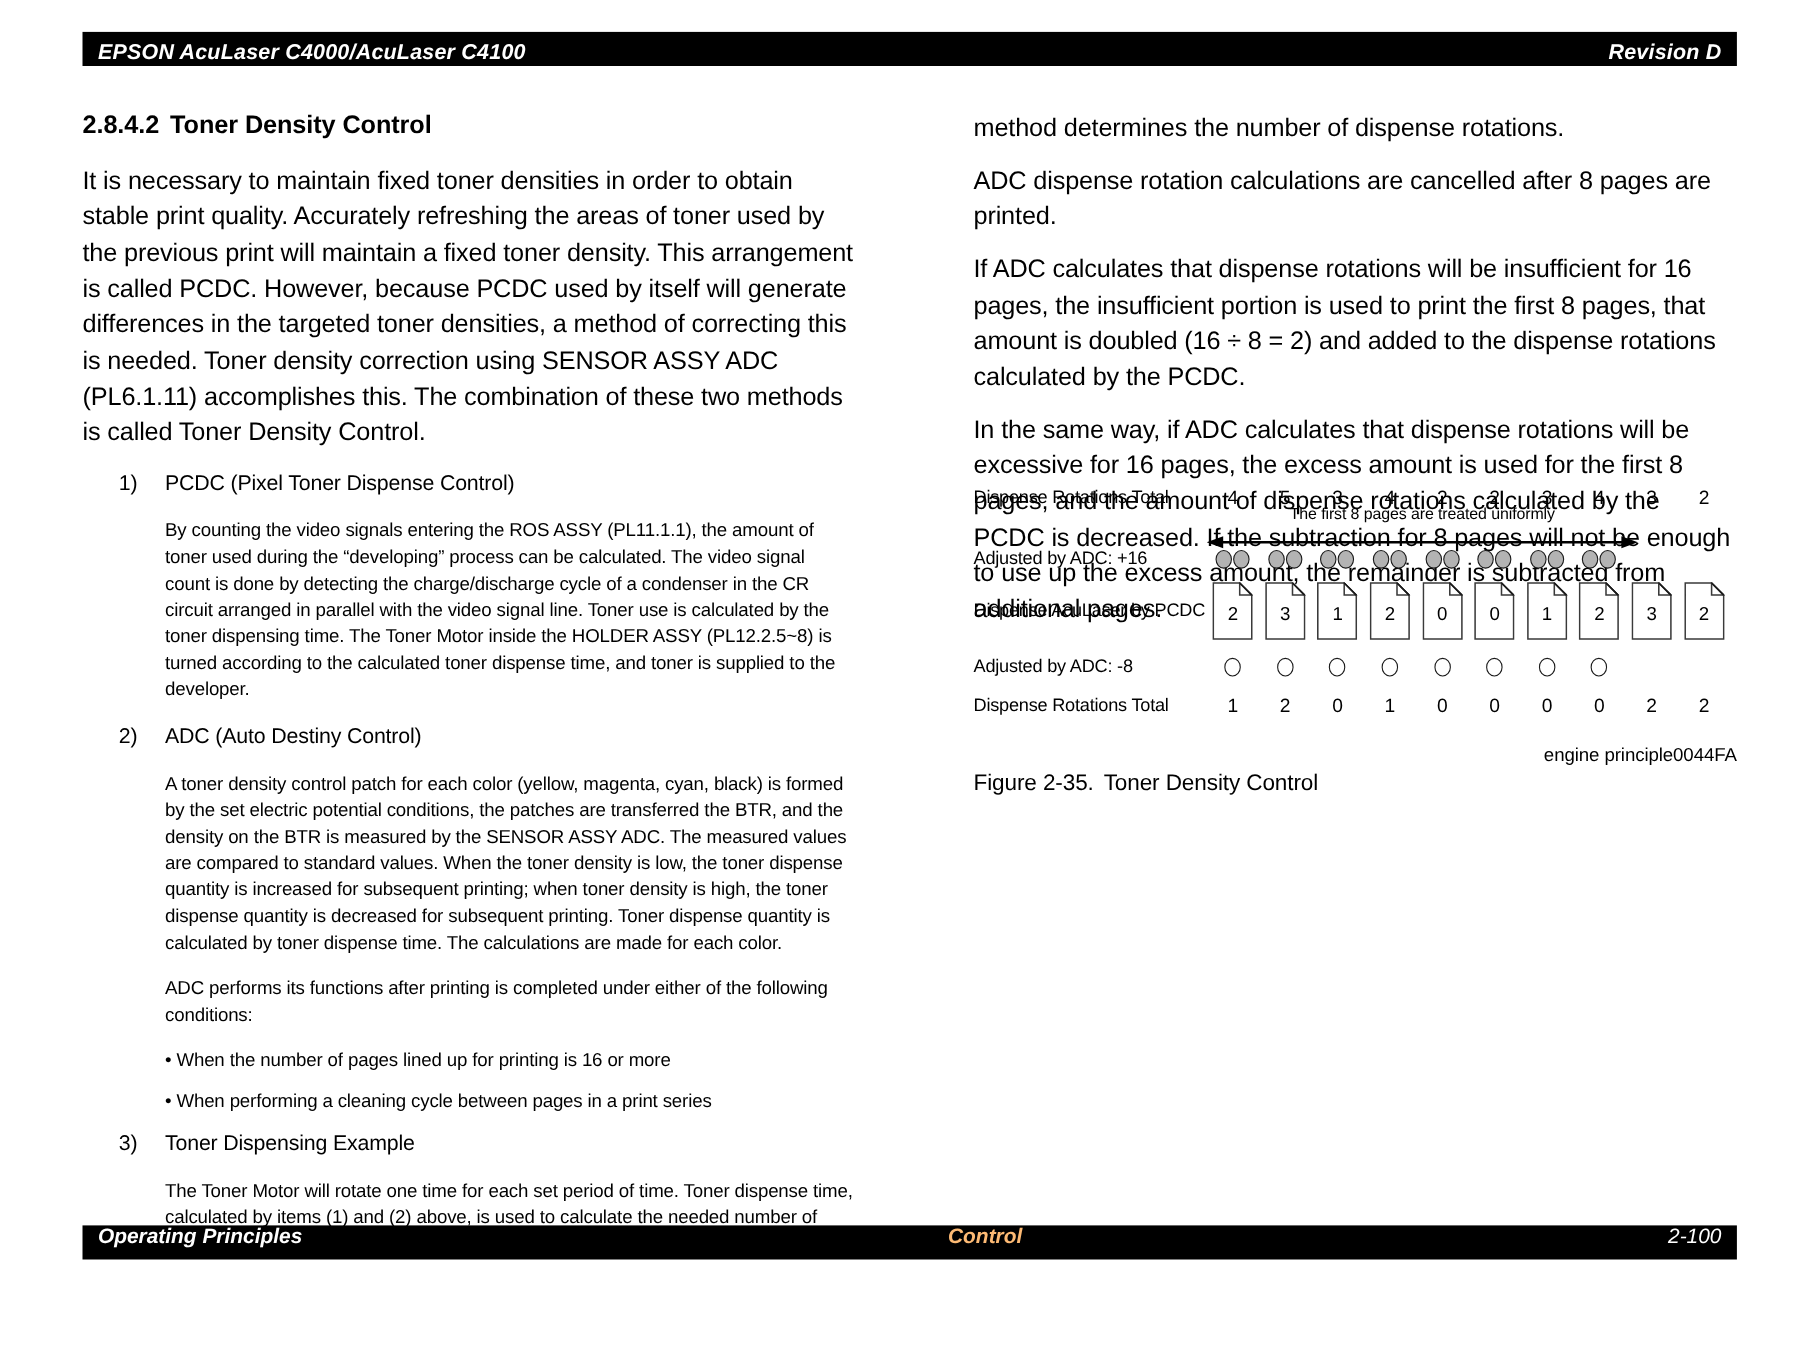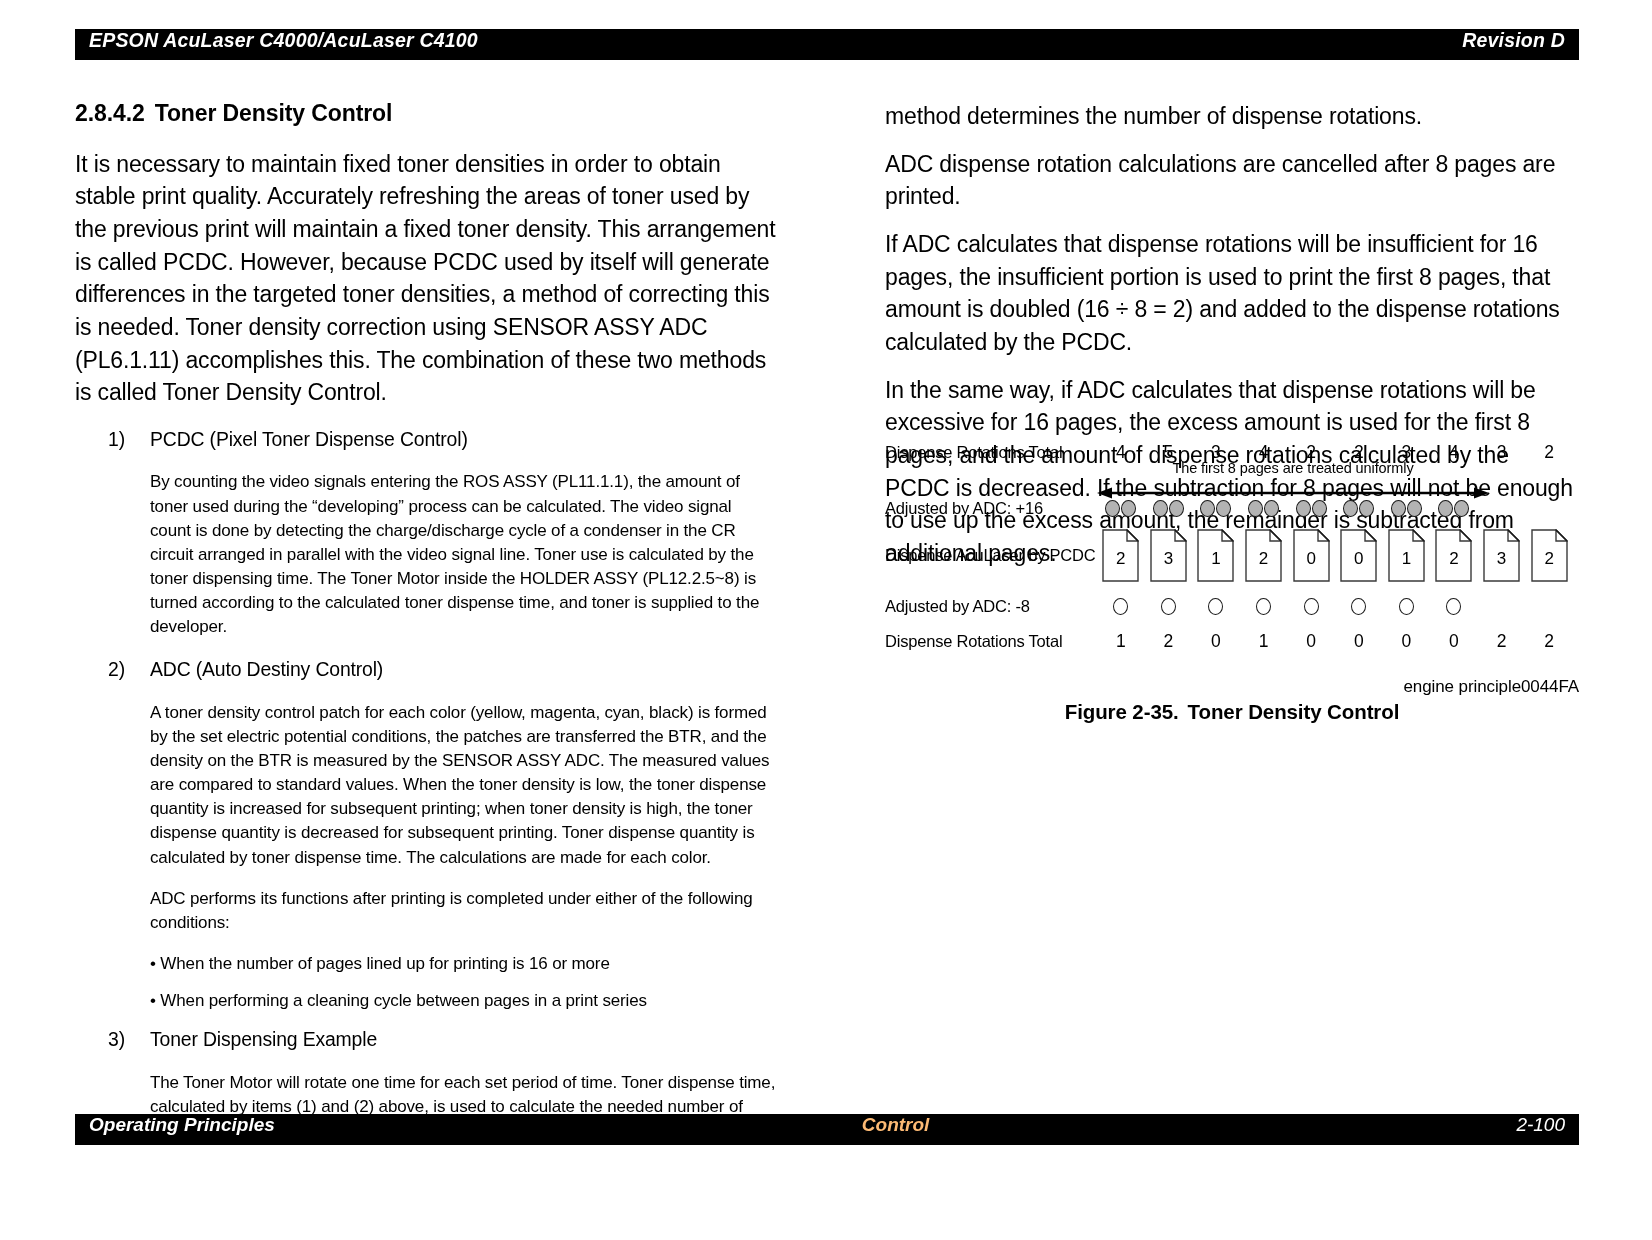--- a/index.html
+++ b/index.html
@@ -18,21 +18,21 @@
 
   
   .header-bar {
     position: absolute;
     left: 75px;
     top: 29px;
     width: 1504px;
     height: 31px;
     background: #000000;
     display: flex;
-    align-items: flex-start;
+    align-items: flex-end;
     justify-content: space-between;
     box-sizing: border-box;
     padding: 0 14px 0 14px;
   }
   .header-bar .hdr-text {
     color: #ffffff;
     font-size: 19.5px;
     font-weight: bold;
     font-style: italic;
     letter-spacing: 0.2px;
@@ -249,23 +249,22 @@
     color: #000;
     letter-spacing: -0.1px;
     white-space: nowrap;
   }
 
   .fig-caption {
     position: absolute;
     left: 885px;
     top: 700px;
     width: 694px;
-    text-align: center;
     font-size: 20.5px;
-    font-weight: bold;
+    font-weight: normal;
     letter-spacing: -0.1px;
   }
   .fig-caption .capnum { margin-right: 9px; }
 </style>
 </head>
 <body>
 
 <div class="header-bar">
   <div class="hdr-text">EPSON AcuLaser C4000/AcuLaser C4100</div>
   <div class="hdr-text">Revision D</div>

